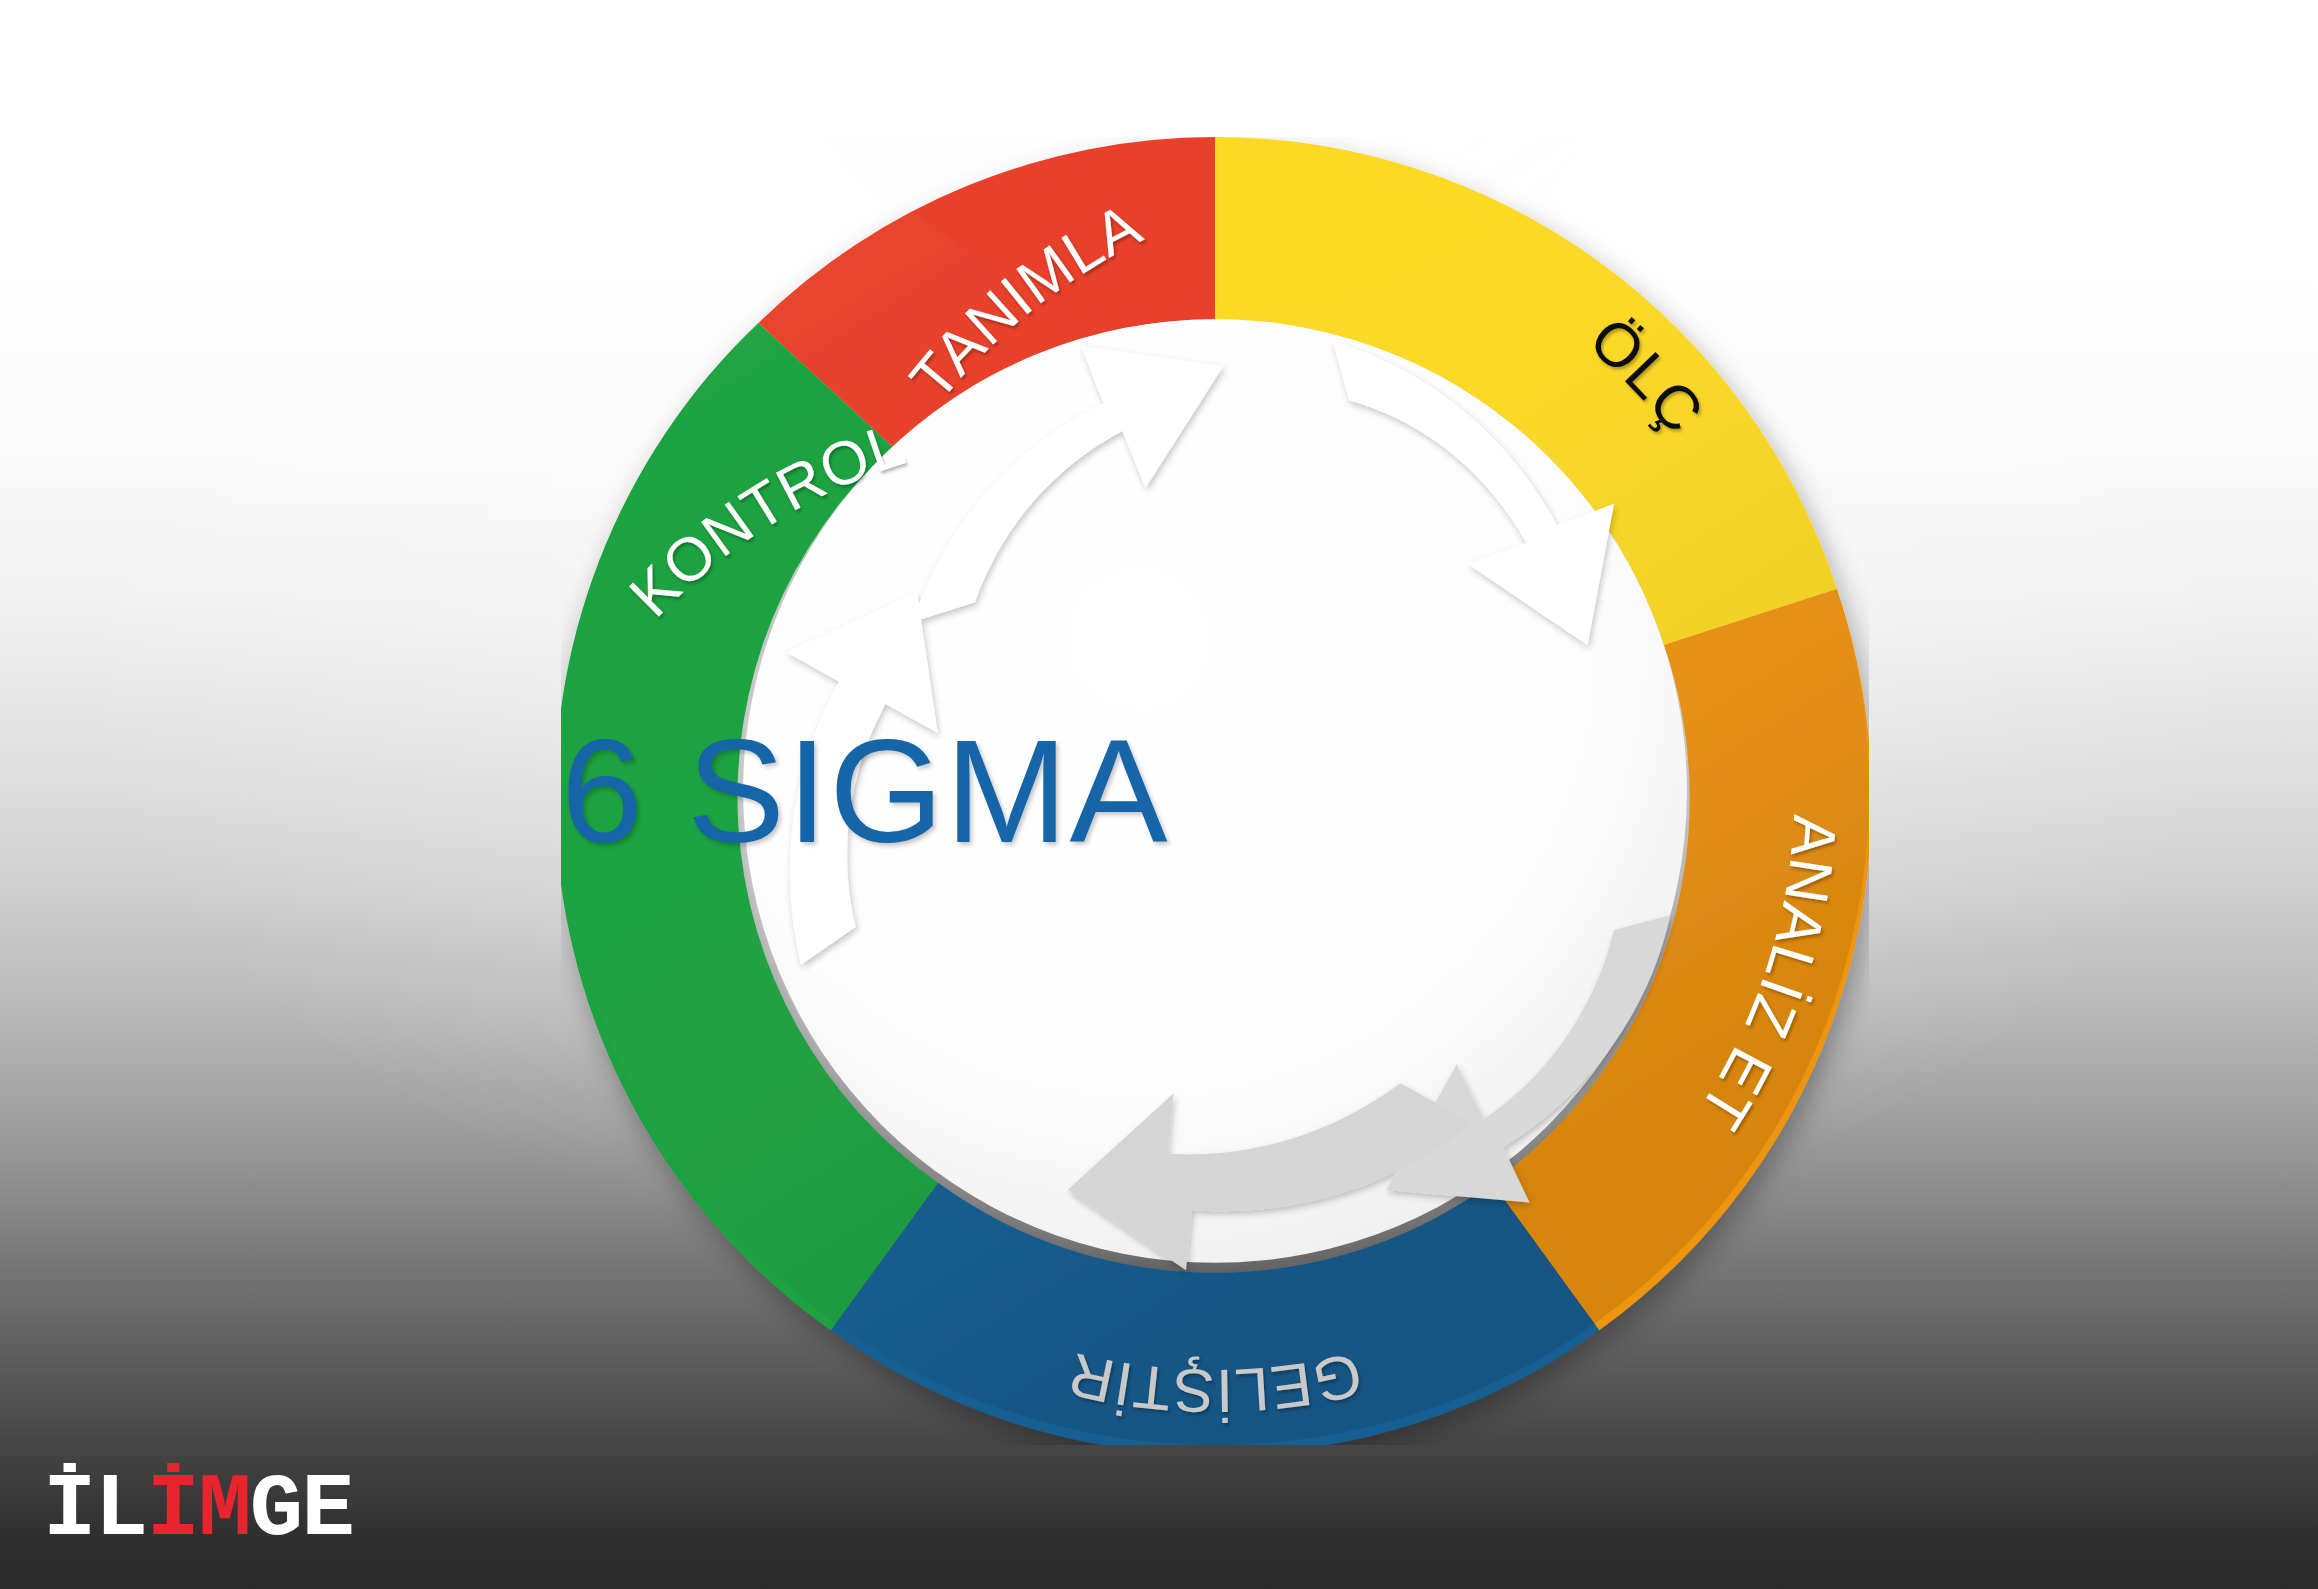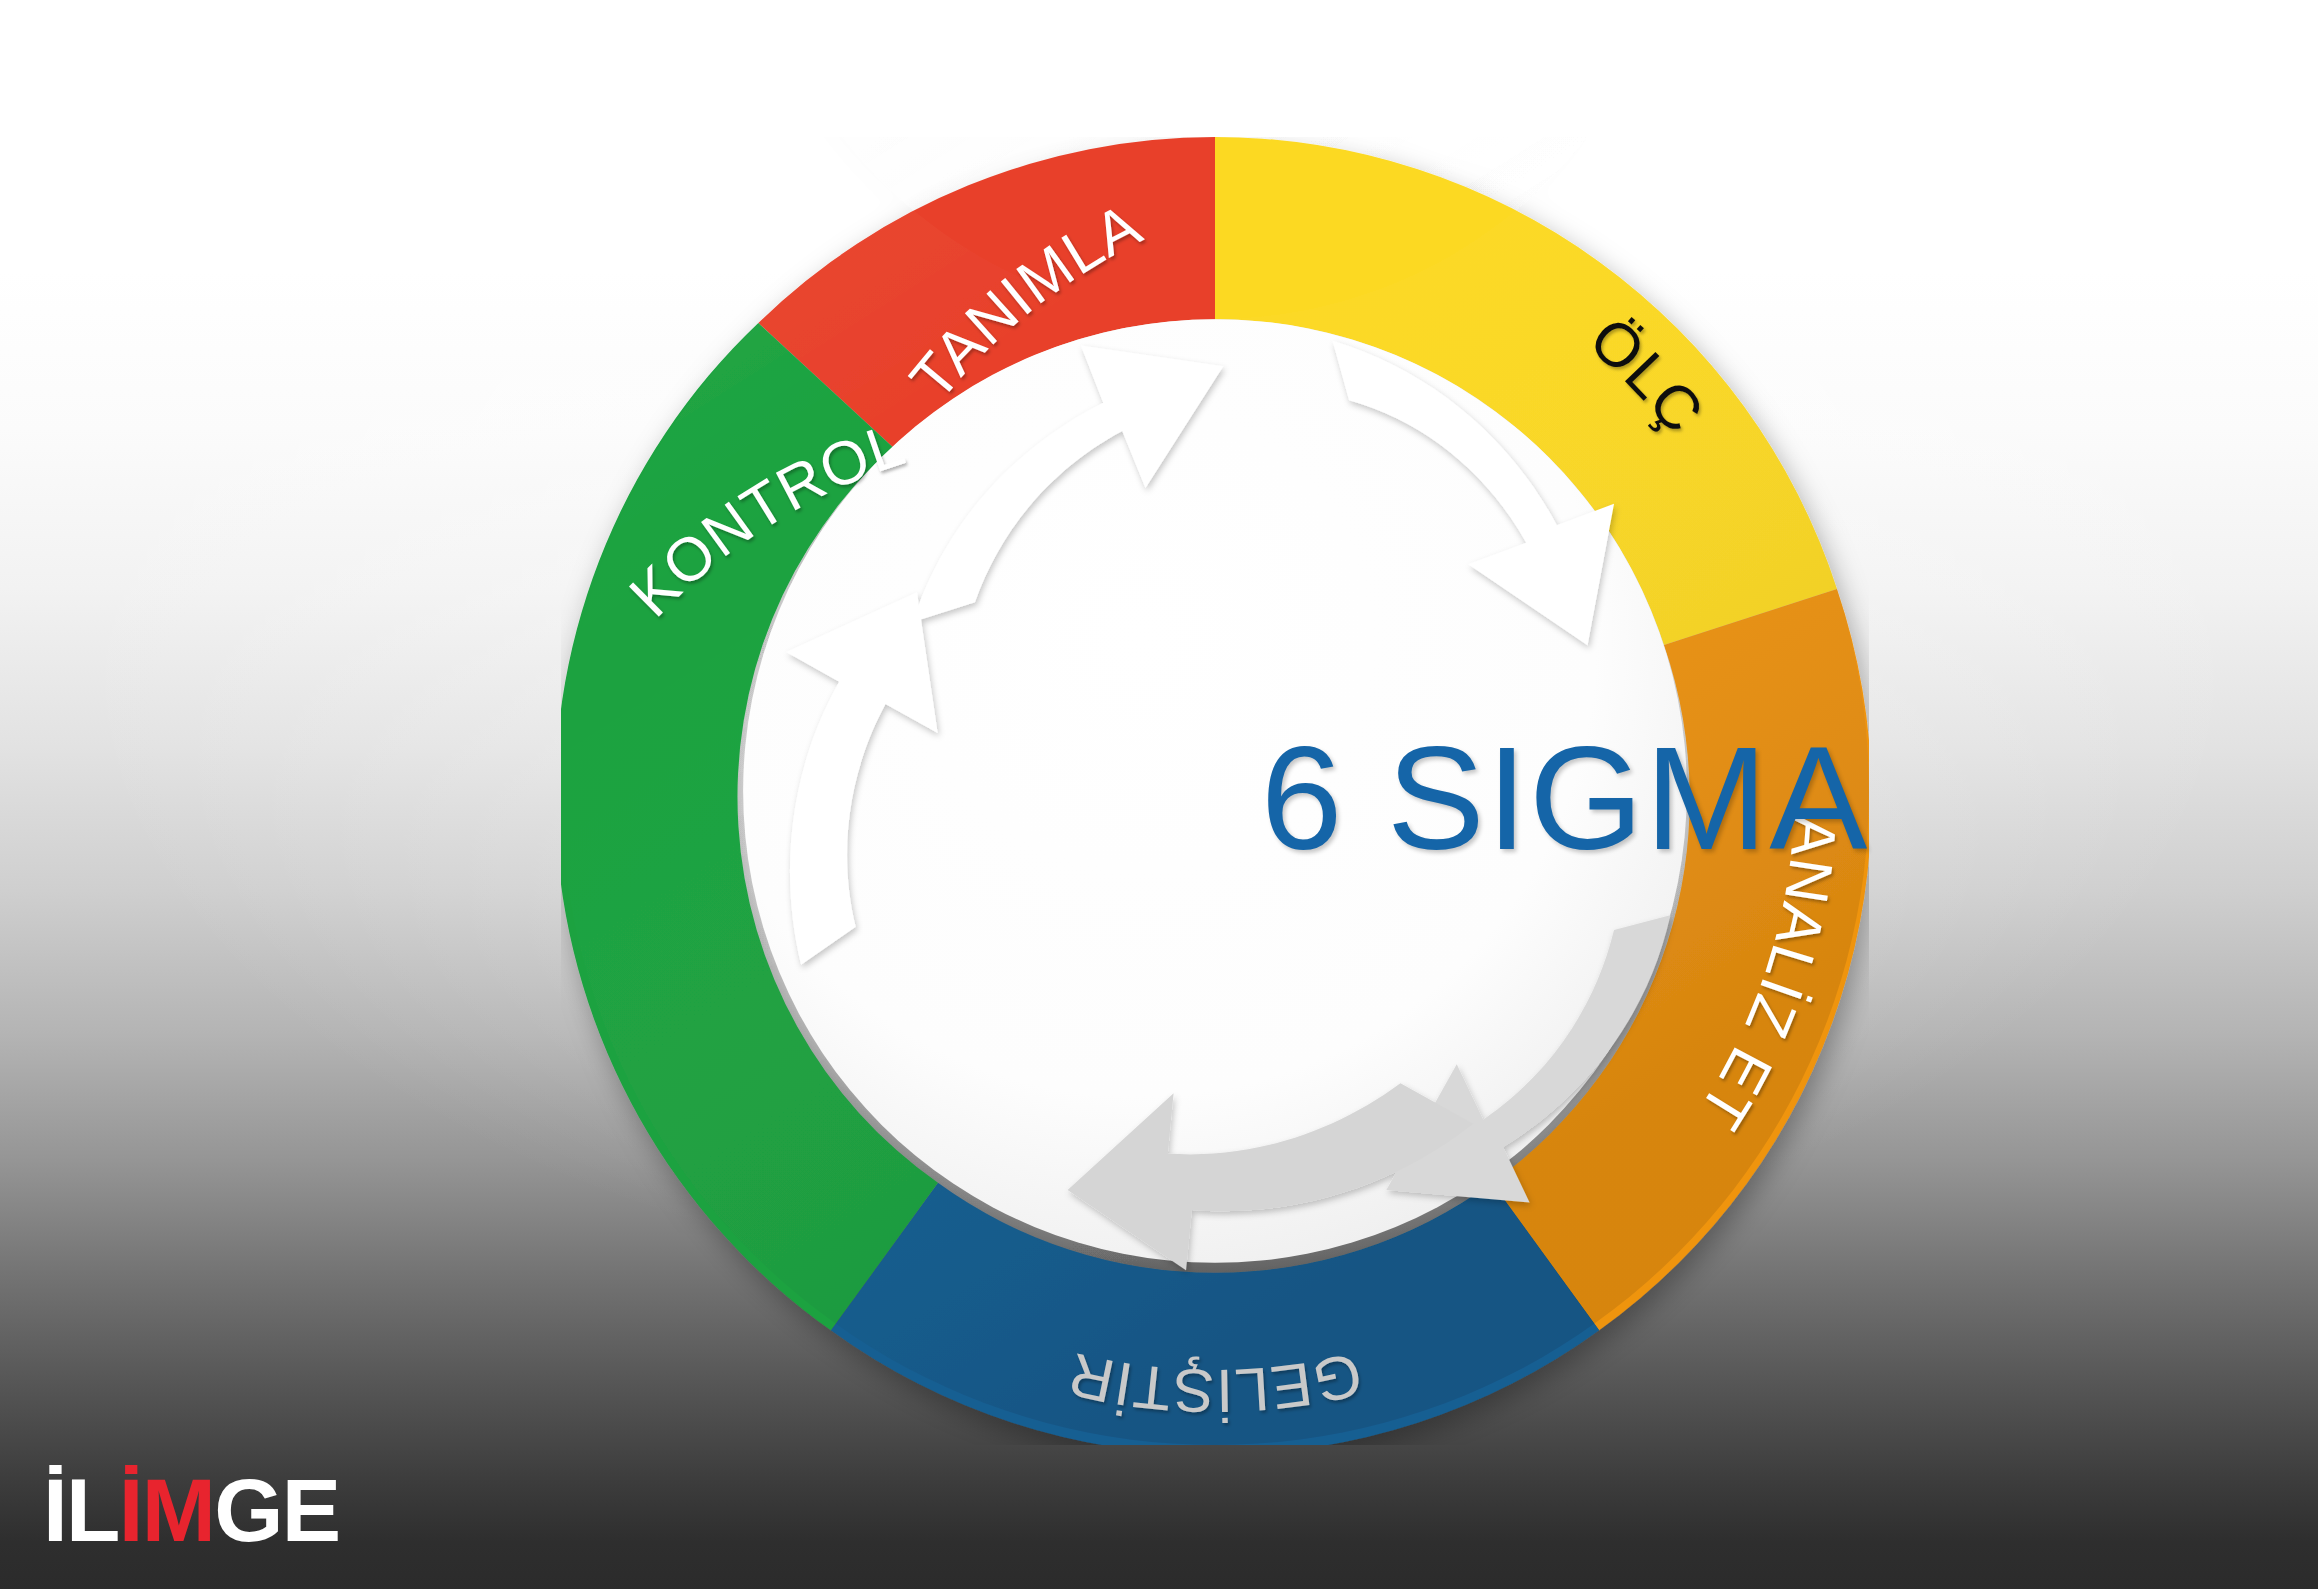--- a/index.html
+++ b/index.html
@@ -54,43 +54,43 @@
     height: 1308px;
   }
   .seg-label {
     font-family: "Liberation Sans", sans-serif;
     font-weight: 400;
     letter-spacing: 1px;
   }
   #center-title {
     position: absolute;
     left: 561px;
-    top: 144px;
+    top: 137px;
     width: 1308px;
     height: 1308px;
     display: flex;
     align-items: center;
-    justify-content: flex-end;
+    justify-content: flex-start;
     pointer-events: none;
   }
   #center-title span {
     font-family: "Liberation Sans", sans-serif;
     font-size: 147px;
     font-weight: 400;
     color: #1565a8;
     letter-spacing: 1.7px;
     line-height: 1;
     text-shadow: 2.5px 3.3px 4.1px rgba(0,0,0,0.22);
     white-space: nowrap;
   }
   #logo {
     position: absolute;
     left: 43px;
     bottom: 35px;
-    font-family: Liberation Sans, sans-serif;
+    font-family: Liberation Mono, monospace;
     font-size: 89px;
     font-weight: 700;
     letter-spacing: -1.7px;
     line-height: 1;
     user-select: none;
   }
   #logo .w { color: #ffffff; }
   #logo .r { color: #e8242e; }
 </style>
 </head>

